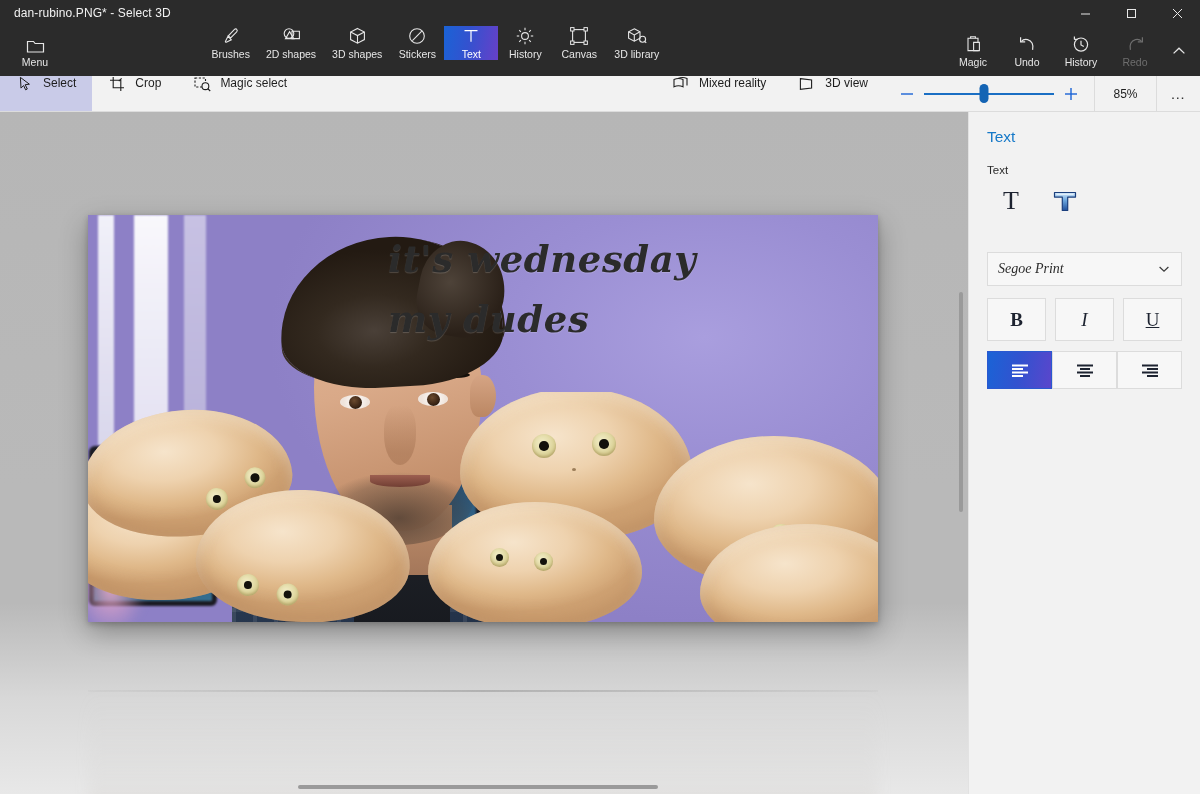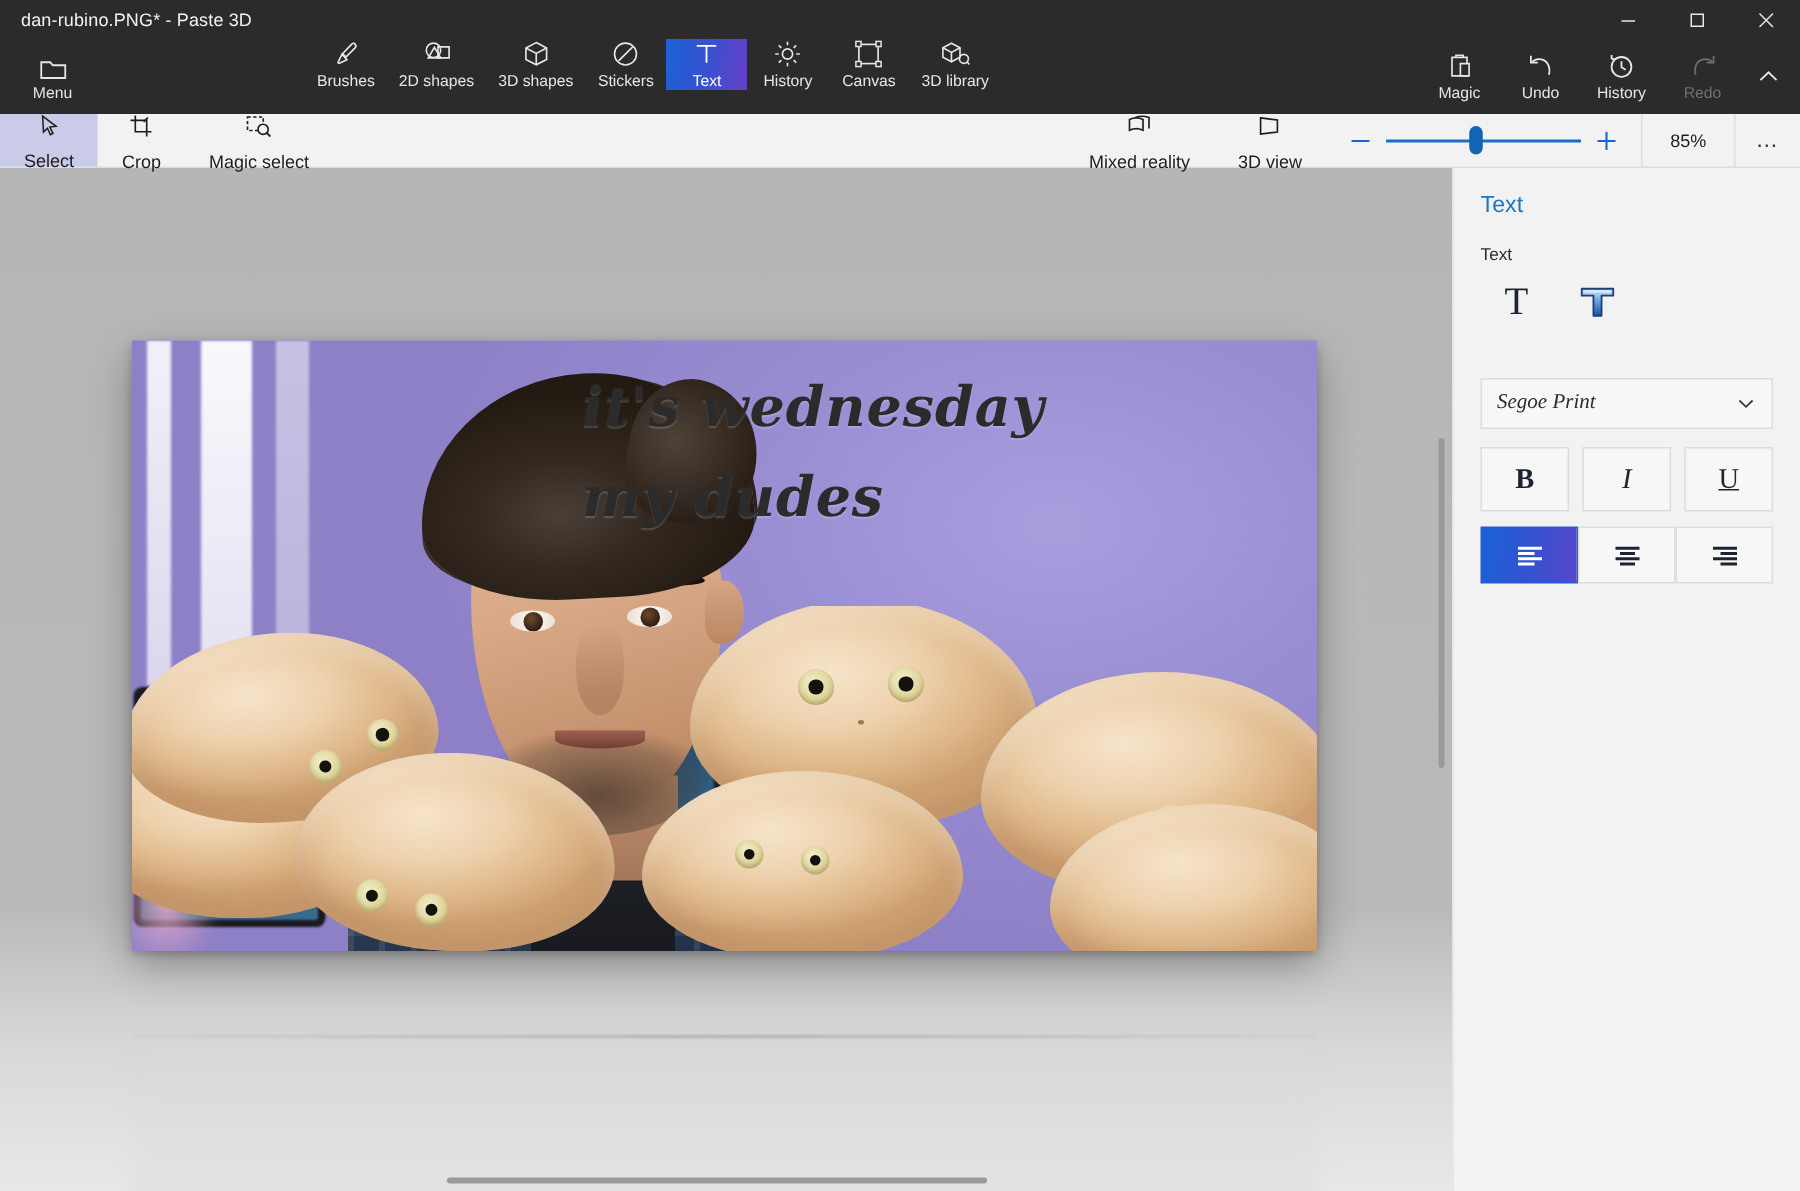--- a/index.html
+++ b/index.html
@@ -48,22 +48,22 @@
     display:flex; align-items:center; justify-content:center; width:34px;
     color:#e6e6e6;
   }
 
   
   .subbar {
     height:36px; background:#f2f2f2; border-bottom:1px solid #dcdcdc;
     display:flex; align-items:stretch; flex:0 0 36px; position:relative; z-index:3;
   }
   .sb-item {
-    display:flex; align-items:center; gap:9px; padding:0 16px;
-    font-size:12px; color:#1d1d1d; cursor:default;flex-direction:column;
+    display:flex; align-items:flex-start; gap:9px; padding:0 16px;
+    font-size:12px; color:#1d1d1d; cursor:default;
   }
   .sb-item.sel { background:#c9cbe8; }
   .sb-ico { display:flex; align-items:center; justify-content:center; width:18px; }
   .sb-spacer { flex:1 1 auto; }
   .zoomgroup { display:flex; align-items:center; gap:0; padding:0 6px; }
   .zoom-btn {
     width:34px; height:36px; display:flex; align-items:center; justify-content:center;
     color:#1a63d6;
   }
   .slider { position:relative; width:130px; height:36px; display:flex; align-items:center; }
@@ -83,21 +83,21 @@
 
   
   .body-split { flex:1 1 auto; display:flex; min-height:0; }
 
   
   .workspace {
     position:relative; flex:1 1 auto; min-width:0; overflow:hidden;
     background:linear-gradient(180deg,#b6b6b6 0%,#b9b9b9 55%,#b9b9b9 72%,#d8d8d8 86%,#e8e8e8 100%);
   }
   .canvas-wrap {
-    position:absolute; left:88px; top:103px; width:790px; height:407px;margin-top:12px;
+    position:absolute; left:88px; top:103px; width:790px; height:407px;
   }
   .canvas-shadow {
     position:absolute; inset:0;
     box-shadow:0 10px 26px rgba(0,0,0,.30), 0 2px 6px rgba(0,0,0,.22);
   }
   .canvas {
     position:absolute; inset:0; overflow:hidden; background:#8f85c9;
   }
   
   .pic-bg {
@@ -316,21 +316,21 @@
   }
   .al-btn svg line { stroke:#1d2330; stroke-width:2; }
   .al-btn.active svg line { stroke:#ffffff; }
 </style>
 </head>
 <body>
 
 <div class="app">
 
   <div class="titlebar">
-    <div class="title-text">dan-rubino.PNG* - Paste 3D</div>
+    <div class="title-text">dan-rubino.PNG* - Select 3D</div>
     <div class="win-controls">
       <div class="win-btn">
         <svg width="11" height="11" viewBox="0 0 11 11" aria-hidden="true">
           <line x1="1" y1="6" x2="10" y2="6" stroke="currentColor" stroke-width="1"></line>
         </svg>
       </div>
       <div class="win-btn">
         <svg width="11" height="11" viewBox="0 0 11 11" aria-hidden="true">
           <rect x="1.5" y="1.5" width="8" height="8" fill="none" stroke="currentColor" stroke-width="1"></rect>
         </svg>

